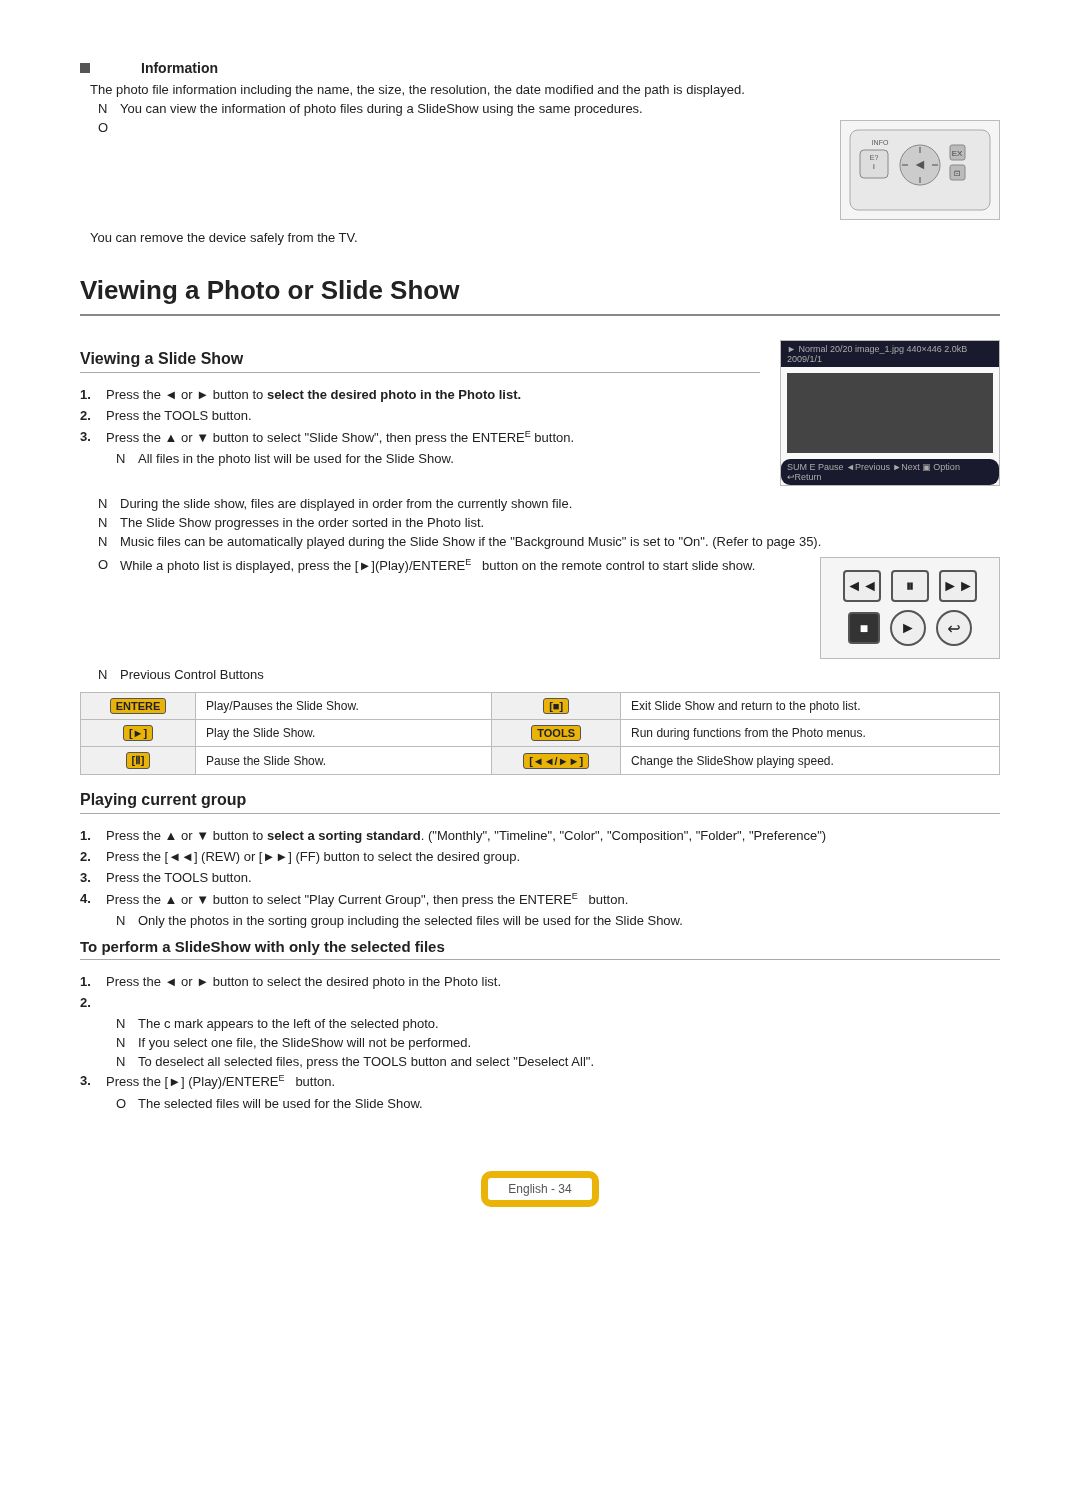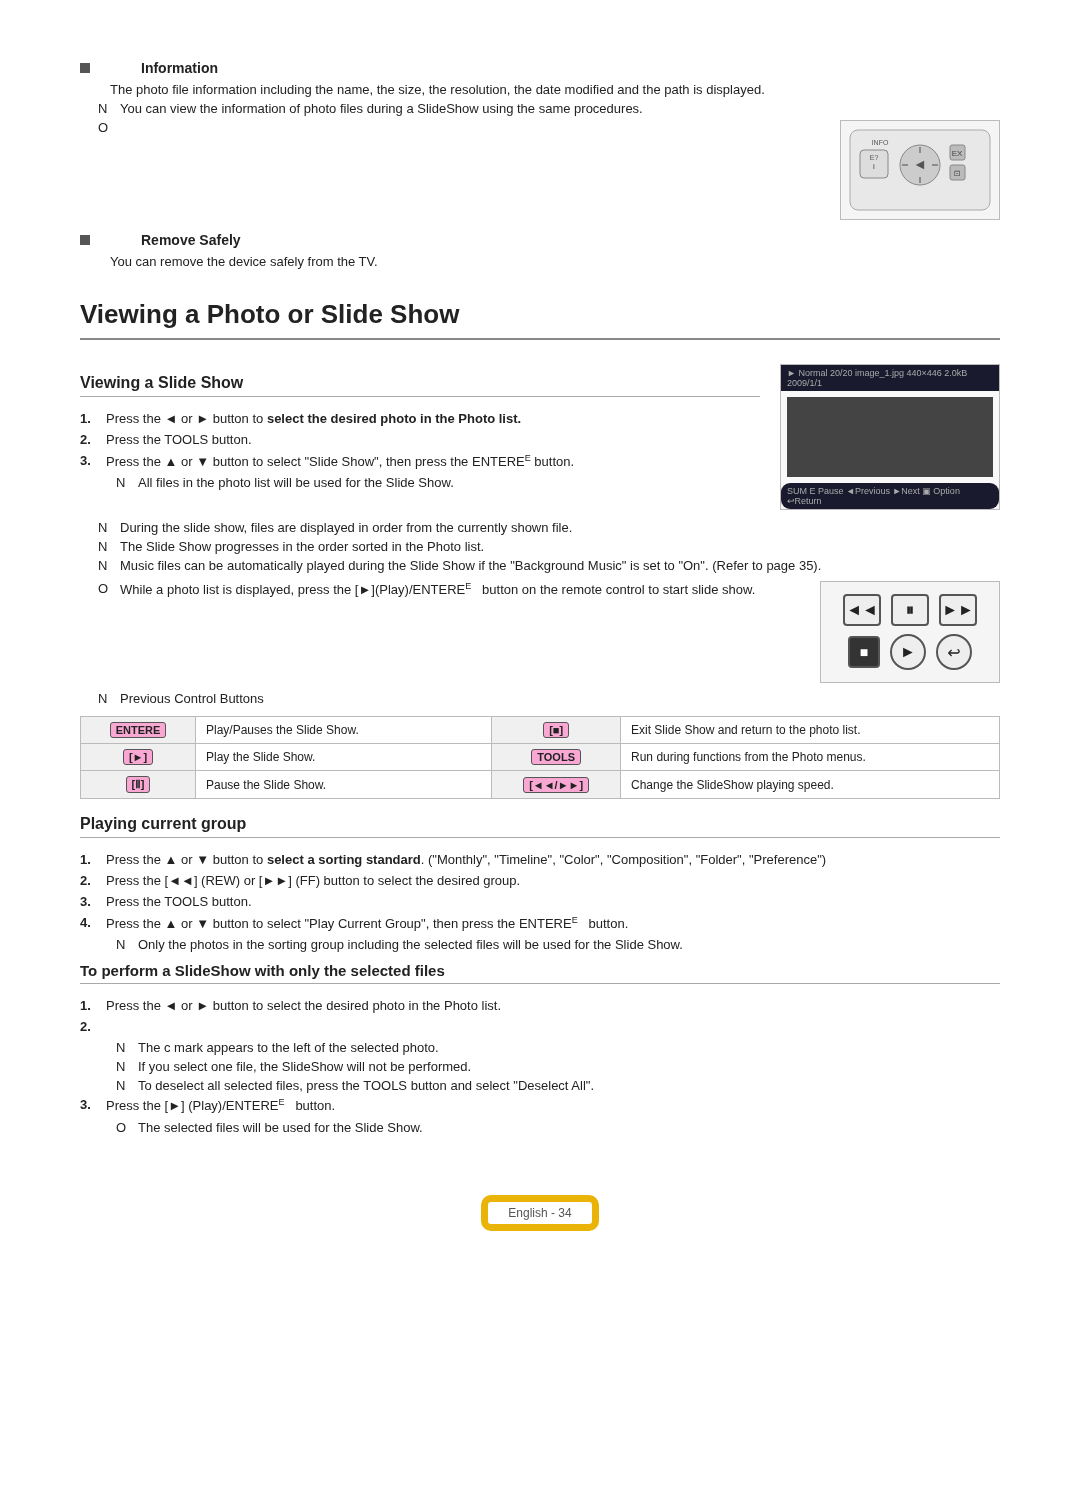--- a/index.html
+++ b/index.html
@@ -21,21 +21,21 @@
     }
     .bullet-square .square-icon {
       display: inline-block;
       width: 10px;
       height: 10px;
       background: #555;
       margin-top: 3px;
       flex-shrink: 0;
     }
     .bullet-square .label { font-weight: bold; font-size: 14px; padding-left: 43px; }
-    .sub-text { margin-left: 30px; font-size: 13px; margin-bottom: 4px; }
+    .sub-text { margin-left: 10px; font-size: 13px; margin-bottom: 4px; }
     .note-n { display: flex; gap: 8px; margin-left: 30px; margin-bottom: 4px; }
     .note-n .note-letter { font-weight: normal; font-size: 13px; min-width: 14px; }
     .note-o { display: flex; gap: 8px; margin-left: 30px; margin-bottom: 4px; }
     .note-o .note-letter { font-size: 13px; min-width: 14px; }
 
     
     .main-heading {
       font-size: 26px;
       font-weight: bold;
       border-bottom: 2px solid #888;
@@ -172,21 +172,21 @@
       min-width: 70px;
       text-align: center;
     }
     .control-table td.desc-cell { min-width: 200px; }
     .key-badge {
       display: inline-block;
       border: 1px solid #555;
       border-radius: 3px;
       padding: 1px 5px;
       font-size: 11px;
-      background: #f9a8d4;
+      background: #eab308;
       font-weight: bold;
     }
 
     
     .page-footer {
       text-align: center;
       margin-top: 60px;
       font-size: 12px;
     }
     .footer-badge {
@@ -246,24 +246,20 @@
           <text x="35" y="20" text-anchor="middle" font-size="7" fill="#555">INFO</text>
           <path d="M75 22 L75 28" stroke="#777" stroke-width="1.5"></path>
           <path d="M75 52 L75 58" stroke="#777" stroke-width="1.5"></path>
           <path d="M57 40 L63 40" stroke="#777" stroke-width="1.5"></path>
           <path d="M87 40 L93 40" stroke="#777" stroke-width="1.5"></path>
         </svg>
       </div>
     </div>
   </div>
 
-  <div class="mt12 bullet-square">
-    <span class="square-icon"></span>
-    <span class="label">Remove Safely</span>
-  </div>
   <div class="sub-text">You can remove the device safely from the TV.</div>
 </div>
 
 <div class="main-section">
   <h1 class="main-heading">Viewing a Photo or Slide Show</h1>
 
   <div>
     <div class="row-with-image">
       <div class="text-col">
         <h2 class="sub-heading">Viewing a Slide Show</h2>

